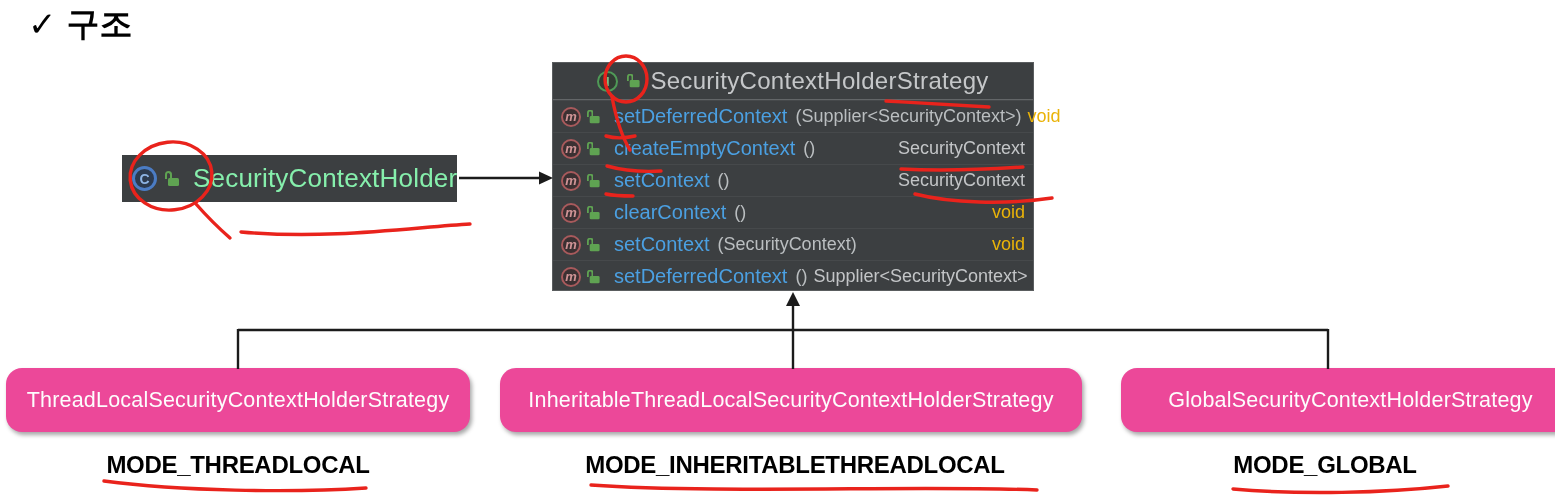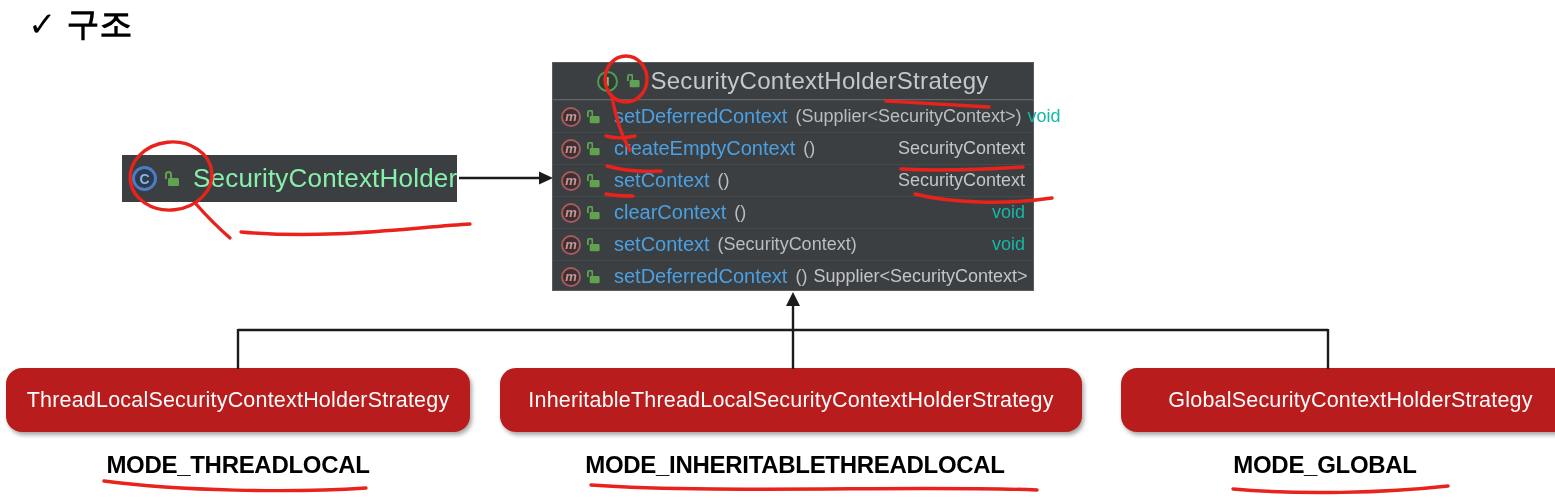--- a/index.html
+++ b/index.html
@@ -42,25 +42,25 @@
   }
   .panel-title .title-txt{color:#c5c7c9;font-size:24px;letter-spacing:0.3px;margin-left:0;}
   .method-row{
     height:32px;display:flex;align-items:center;gap:6px;padding:0 8px 0 8px;box-sizing:border-box;
     border-top:1px solid rgba(255,255,255,0.055);
   }
   .method-row:first-of-type{border-top:none;}
   .m-name{color:#4ba0e2;font-size:20px;margin-left:7px;white-space:nowrap;text-align:right;}
   .m-params{color:#babec0;font-size:18px;white-space:nowrap;margin-left:2px;}
   .m-ret{margin-left:auto;font-size:18px;white-space:nowrap;}
-  .ret-kw .m-ret{color:#14b8a6;}
+  .ret-kw .m-ret{color:#eab308;}
   .ret-type .m-ret{color:#c3c5c7;}
   
   .impl-box{
-    position:absolute;top:368px;height:64px;background:#b91c1c;border-radius:16px;
+    position:absolute;top:368px;height:64px;background:#ec4899;border-radius:16px;
     display:flex;align-items:center;justify-content:center;color:#fdfdfd;font-size:21.5px;
     box-shadow:2px 3px 4px rgba(0,0,0,0.35);letter-spacing:0.2px;box-sizing:border-box;
   }
   .mode-label{
     position:absolute;top:451px;text-align:center;color:#000;font-weight:700;font-size:24px;letter-spacing:-0.3px;
   }
   
   .overlay{position:absolute;left:0;top:0;width:1555px;height:499px;pointer-events:none;z-index:6;}
   .blk{stroke:#1b1b1b;stroke-width:2.4;fill:none;}
   .blkhead{fill:#1b1b1b;stroke:none;}

